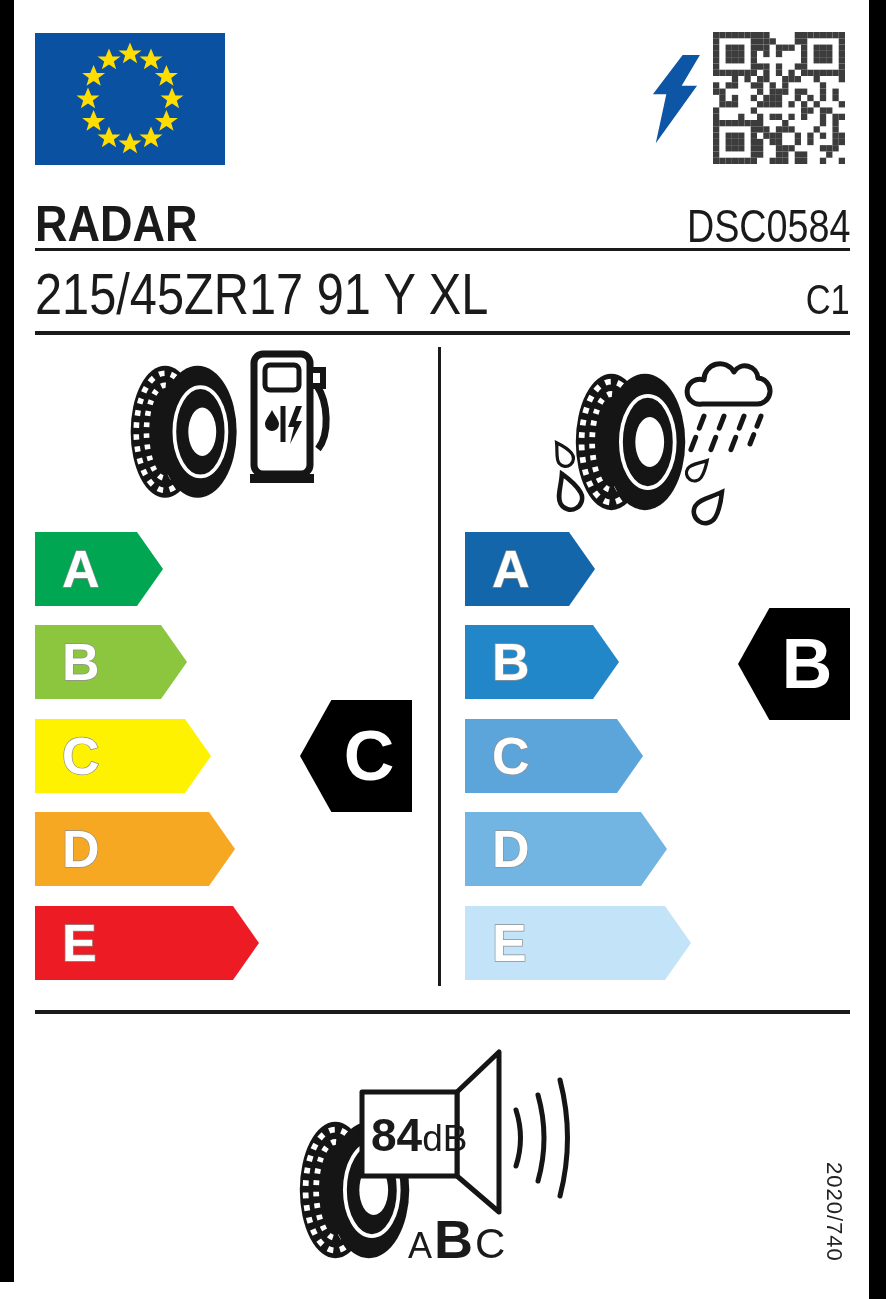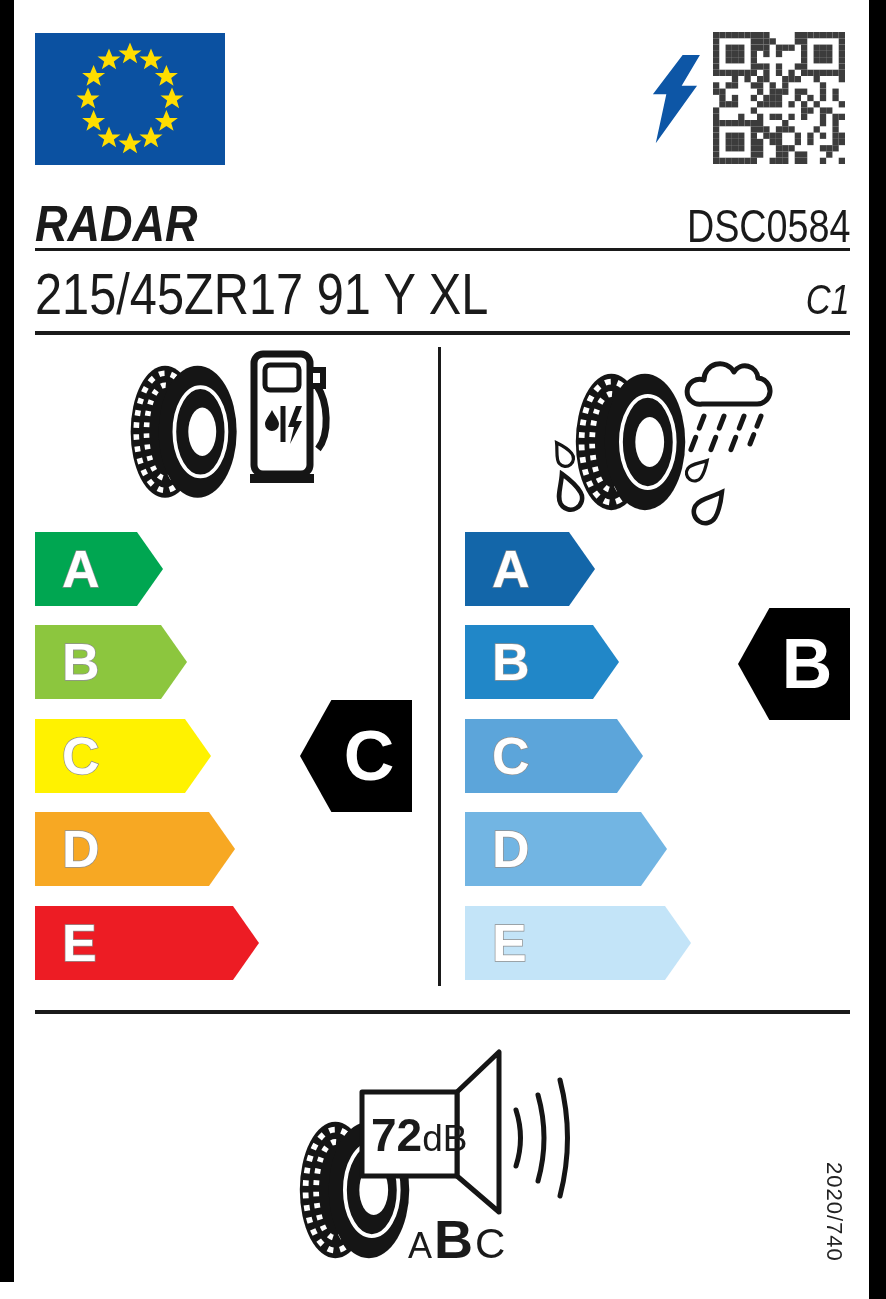--- a/index.html
+++ b/index.html
@@ -321,32 +321,32 @@
         <rect x="54" y="120" width="6" height="6"></rect>
         <rect x="60" y="120" width="6" height="6"></rect>
         <rect x="66" y="120" width="6" height="6"></rect>
         <rect x="78" y="120" width="6" height="6"></rect>
         <rect x="84" y="120" width="6" height="6"></rect>
         <rect x="102" y="120" width="6" height="6"></rect>
         <rect x="120" y="120" width="6" height="6"></rect>
       </g>
   </svg>
 
-  <div class="abs brandtxt" style="left:35px;top:202px;line-height:44px;font-style:italic;">
+  <div class="abs brandtxt" style="left:35px;top:202px;line-height:44px;">
     <span class="cond">RADAR</span>
   </div>
   <div class="abs codetxt" style="right:36px;top:204px;line-height:44px;">
     <span class="cond-r">DSC0584</span>
   </div>
   <div class="hr" style="top:248px;height:3px;"></div>
 
   <div class="abs sizetxt" style="left:35px;top:268px;line-height:52px;">
     <span class="cond" style="transform:scaleX(0.84)">215/45ZR17 91 Y XL</span>
   </div>
-  <div class="abs classtxt" style="right:36px;top:280px;line-height:40px;font-style:italic;">
+  <div class="abs classtxt" style="right:36px;top:280px;line-height:40px;">
     <span class="cond-r">C1</span>
   </div>
   <div class="hr" style="top:331px;"></div>
 
   <div class="vdiv" style="left:438px;top:347px;height:639px;"></div>
 
   <svg class="abs" style="left:118px;top:346px" width="220" height="170" viewBox="0 0 220 170">
     <use href="#tire-sym" transform="translate(8,16) scale(0.93)"></use>
     <g transform="translate(132,4)">
       <rect x="4" y="4" width="56" height="120" rx="9" fill="#fff" stroke="#151515" stroke-width="7"></rect>
@@ -426,21 +426,21 @@
       <rect x="74" y="50" width="95" height="84"></rect>
     </g>
     <g fill="none" stroke="#151515" stroke-width="5" stroke-linecap="round">
       <path d="M228,68 Q237,96 228,124"></path>
       <path d="M250,53 Q262,96 250,139"></path>
       <path d="M272,38 Q287,96 272,154"></path>
     </g>
   </svg>
 
   <div class="noise-db" style="left:371px;top:1108px;">
-    <span class="val">72</span>
+    <span class="val">84</span>
     <span class="unit">dB</span>
   </div>
 
   <div class="abc" style="left:408px;top:1208px;">
     <span class="a">A</span>
     <span class="b">B</span>
     <span class="c">C</span>
   </div>
 
   <div class="reg">2020/740</div>

